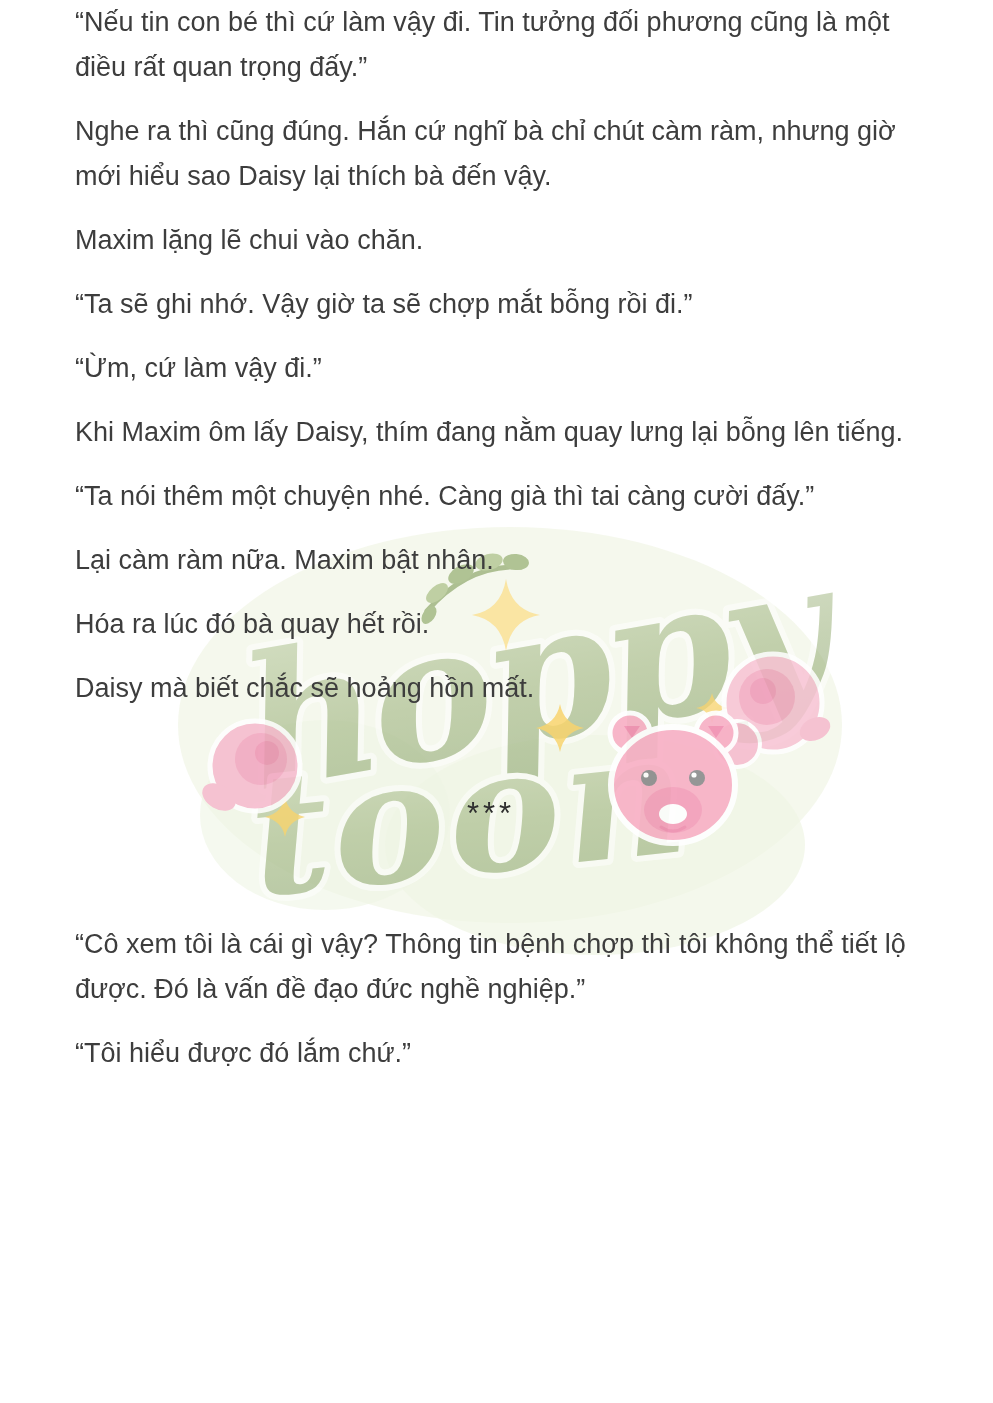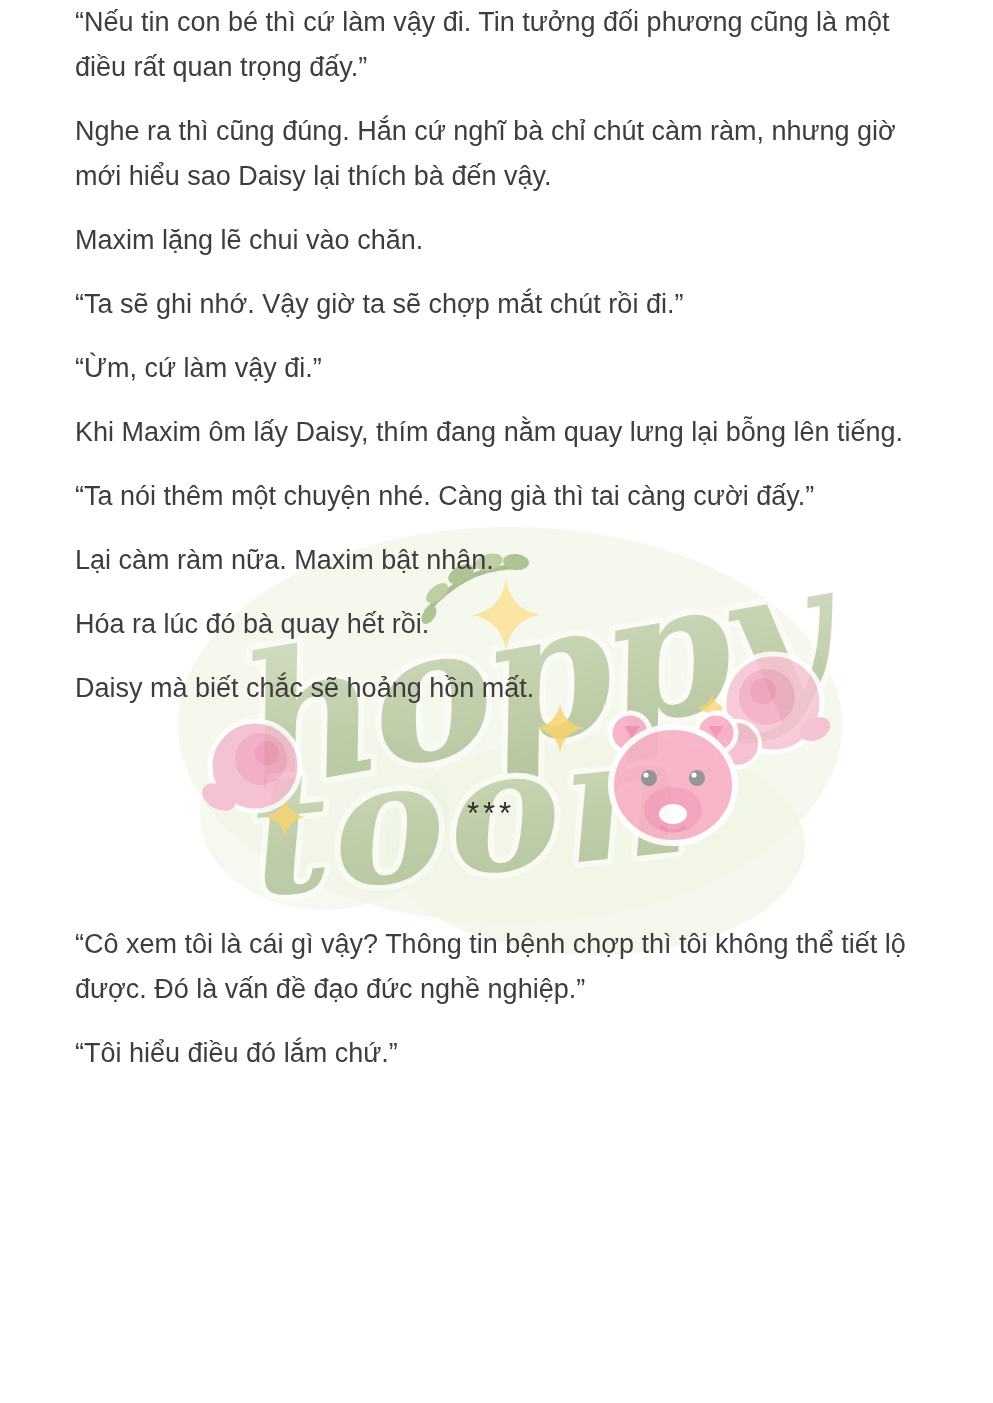--- a/index.html
+++ b/index.html
@@ -118,25 +118,25 @@
       <ellipse cx="498" cy="295" rx="29" ry="23" fill="#f49fbb"></ellipse>
       <ellipse cx="498" cy="299" rx="14" ry="10" fill="#ffffff"></ellipse>
       <path d="M486,312 q12,8 24,0" fill="none" stroke="#ee8fb0" stroke-width="3" stroke-linecap="round"></path>
     </g>
   </svg>
 
   <main class="story">
     <p>“Nếu tin con bé thì cứ làm vậy đi. Tin tưởng đối phương cũng là một điều rất quan trọng đấy.”</p>
     <p>Nghe ra thì cũng đúng. Hắn cứ nghĩ bà chỉ chút càm ràm, nhưng giờ mới hiểu sao Daisy lại thích bà đến vậy.</p>
     <p>Maxim lặng lẽ chui vào chăn.</p>
-    <p>“Ta sẽ ghi nhớ. Vậy giờ ta sẽ chợp mắt chút rồi đi.”</p>
+    <p>“Ta sẽ ghi nhớ. Vậy giờ ta sẽ chợp mắt bỗng rồi đi.”</p>
     <p>“Ừm, cứ làm vậy đi.”</p>
     <p>Khi Maxim ôm lấy Daisy, thím đang nằm quay lưng lại bỗng lên tiếng.</p>
     <p>“Ta nói thêm một chuyện nhé. Càng già thì tai càng cười đấy.”</p>
     <p>Lại càm ràm nữa. Maxim bật nhân.</p>
     <p>Hóa ra lúc đó bà quay hết rồi.</p>
     <p>Daisy mà biết chắc sẽ hoảng hồn mất.</p>
     <p class="divider">***</p>
     <p>“Cô xem tôi là cái gì vậy? Thông tin bệnh chợp thì tôi không thể tiết lộ được. Đó là vấn đề đạo đức nghề nghiệp.”</p>
-    <p>“Tôi hiểu điều đó lắm chứ.”</p>
+    <p>“Tôi hiểu được đó lắm chứ.”</p>
   </main>
 
 </div>
 
 </body></html>

